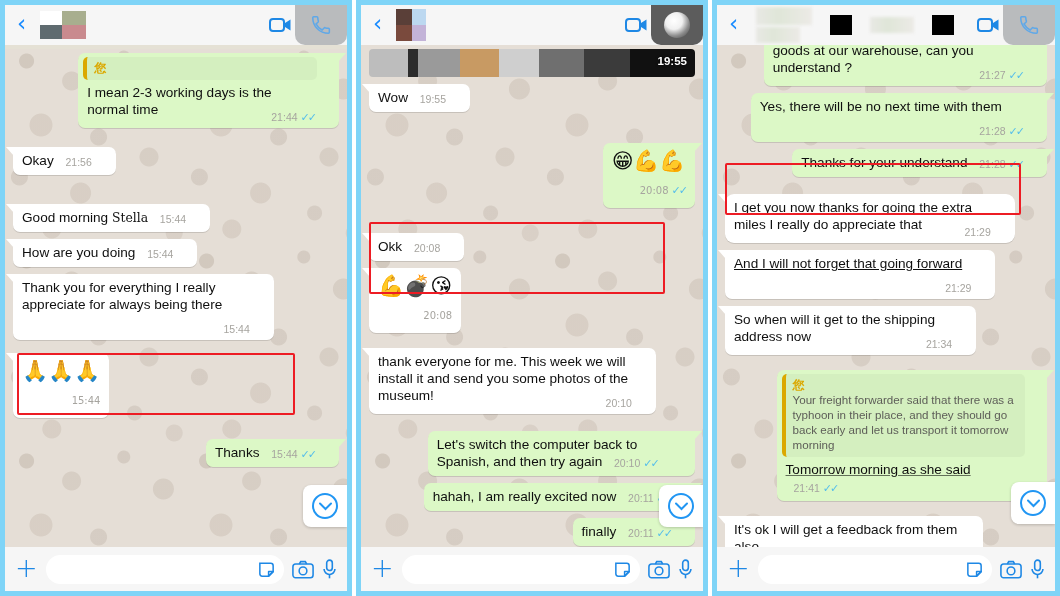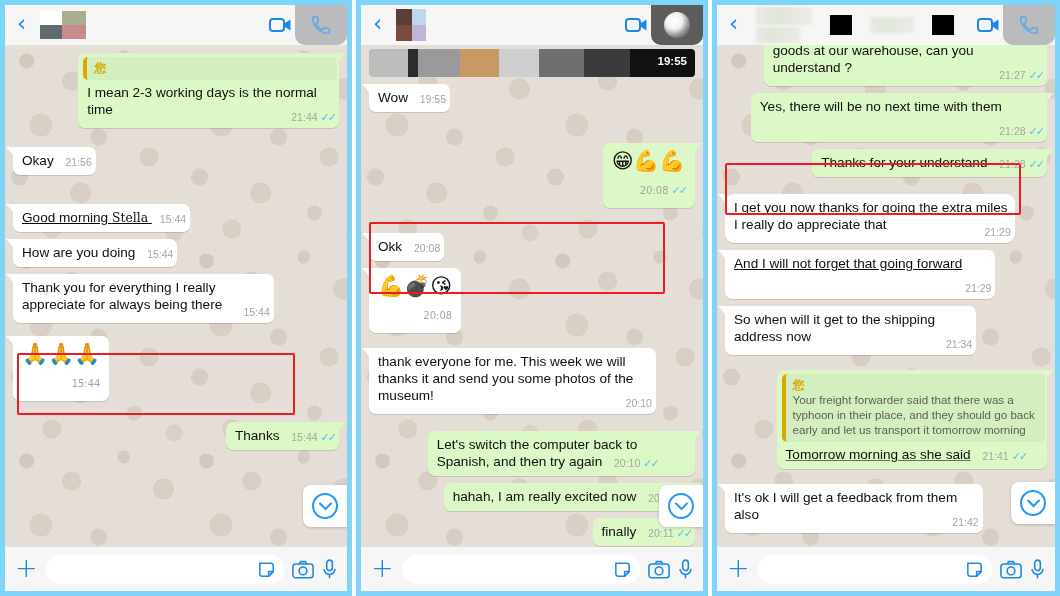--- a/index.html
+++ b/index.html
@@ -126,21 +126,21 @@
   .msgs { position: relative; z-index: 2; display: flex; flex-direction: column; }
 
   .row { display: flex; margin-bottom: 7px; }
   .row.in  { justify-content: flex-start; }
   .row.out { justify-content: flex-end; }
 
   .bubble {
     position: relative;
     max-width: 86%;
     border-radius: 7px;
-    padding: 5px 4px 5px 9px;
+    padding: 5px 24px 5px 9px;
     font-size: 13.6px;
     line-height: 17px;
     color: #0f0f0f;
     box-shadow: 0 1px 0.5px rgba(0,0,0,.13);
     word-wrap: break-word;
   }
   .bubble.in  { background: #ffffff; border-top-left-radius: 0; }
   .bubble.out { background: #dcf8c6; border-top-right-radius: 0; }
   .bubble.in::before {
     content:""; position:absolute; top:0; left:-7px;
@@ -321,21 +321,21 @@
 
         <div class="row in" style="margin-top:12px;">
           <div class="bubble in">
             <span class="btext">Okay</span>
             <span class="meta inline">
               <span>21:56</span>
             </span>
           </div>
         </div>
 
-        <div class="row in" style="margin-top:22px;text-decoration:underline;">
+        <div class="row in" style="margin-top:22px;">
           <div class="bubble in">
             <span class="btext">Good morning </span><span class="mention">Stella</span>
             <span class="meta inline">
               <span>15:44</span>
             </span>
           </div>
         </div>
 
         <div class="row in">
           <div class="bubble in">
@@ -488,21 +488,21 @@
             <div style="text-align:right;">
               <span class="meta inline">
                 <span>20:08</span>
               </span>
             </div>
           </div>
         </div>
 
         <div class="row in" style="margin-top:8px;">
           <div class="bubble in" style="max-width:88%;">
-            <span class="btext">thank everyone for me. This week we will thanks it and send you some photos of the museum!</span>
+            <span class="btext">thank everyone for me. This week we will install it and send you some photos of the museum!</span>
             <span class="meta">
               <span>20:10</span>
             </span>
           </div>
         </div>
 
         <div class="row out" style="margin-top:10px;">
           <div class="bubble out" style="max-width:82%;">
             <span class="btext">Let's switch the computer back to Spanish, and then try again</span>
             <span class="meta inline">

